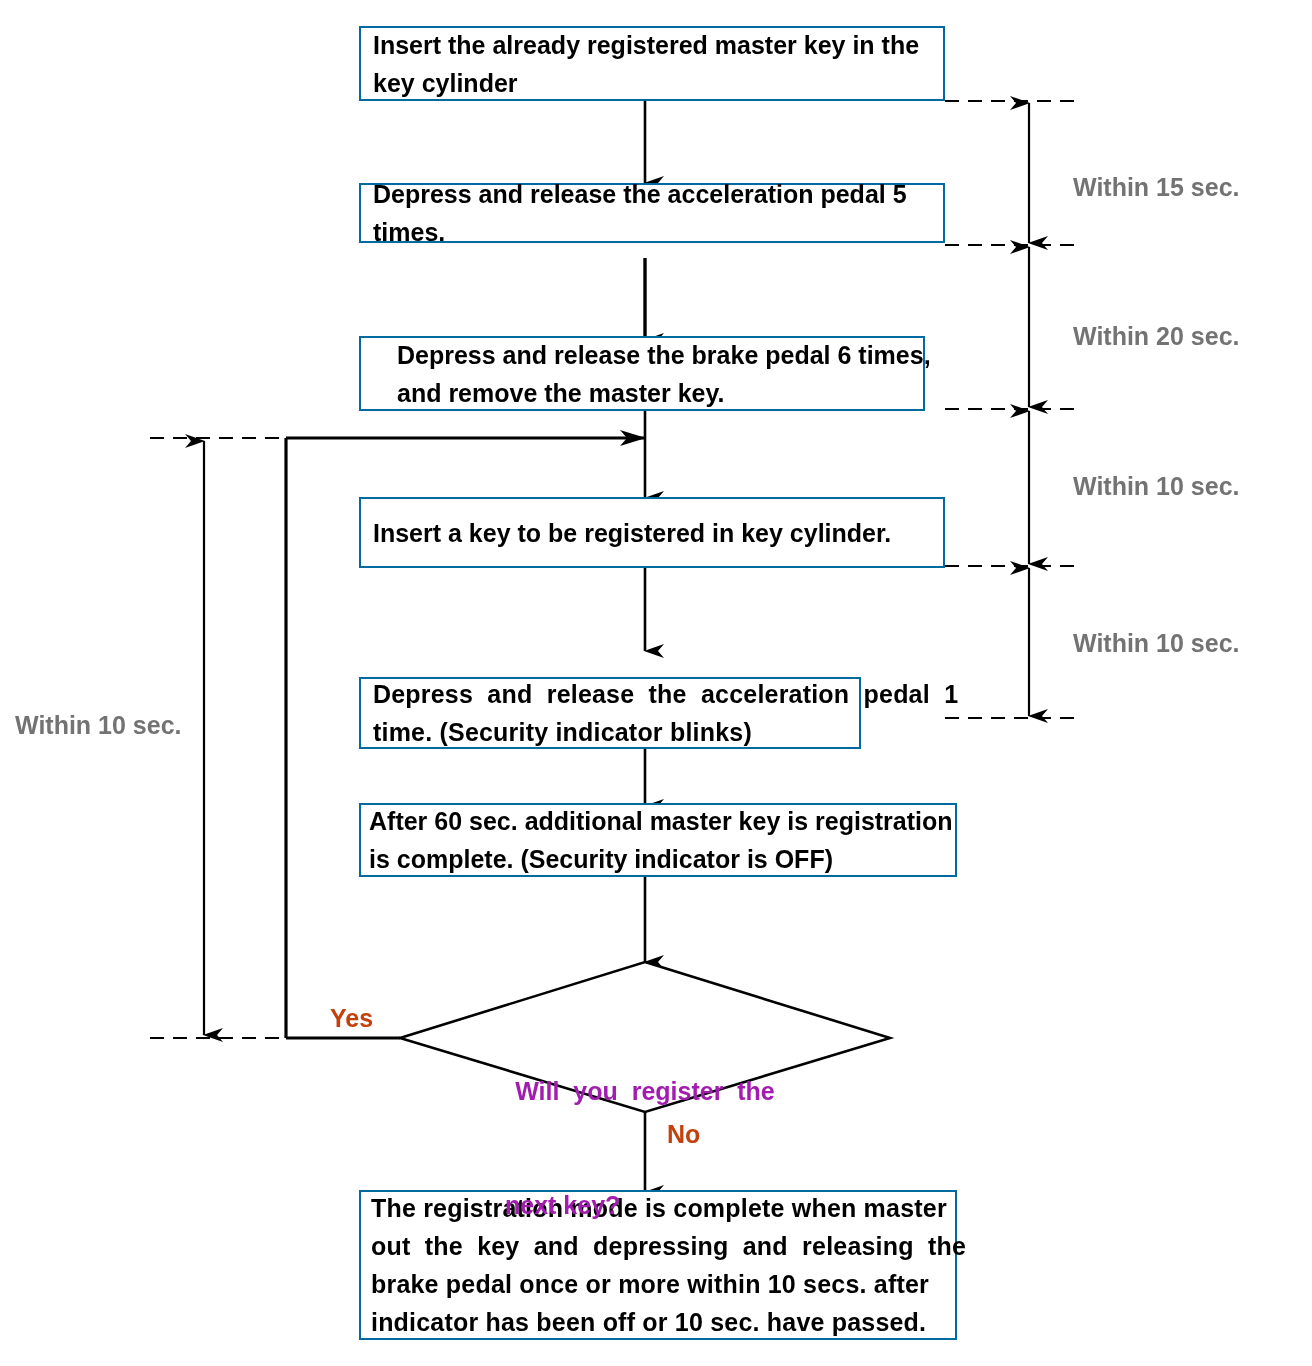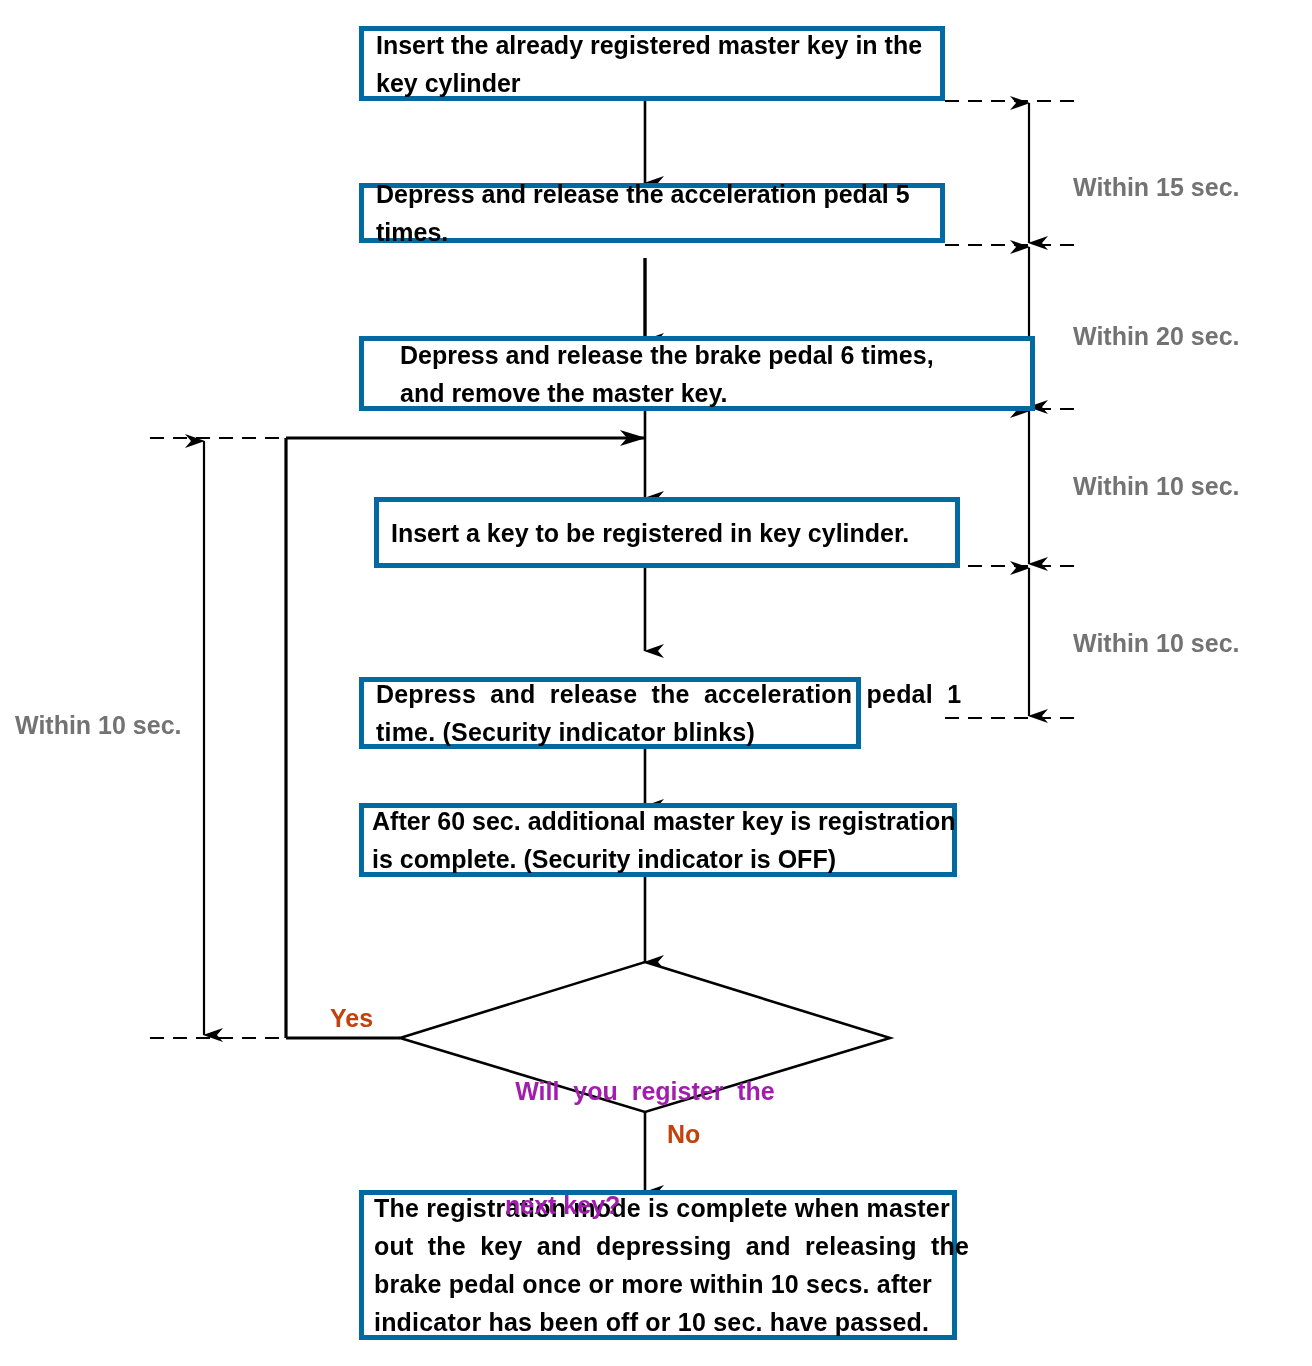--- a/index.html
+++ b/index.html
@@ -19,21 +19,21 @@
     position: absolute;
     left: 0;
     top: 0;
     width: 1312px;
     height: 1366px;
     pointer-events: none;
   }
   .node {
     position: absolute;
     box-sizing: border-box;
-    border: 5px solid #0369a1;
+    border: 2px solid #0369a1;
     background: #fff;
     display: flex;
     flex-direction: column;
     justify-content: center;
     padding: 4px 12px;
   }
   .node .line {
     font-size: 25px;
     font-weight: bold;
     color: #000;
@@ -135,26 +135,26 @@
   <div class="node" style="left:359px; top:26px; width:586px; height:75px;">
     <div class="line">Insert the already registered master key in the</div>
     <div class="line">key cylinder</div>
   </div>
 
   <div class="node" style="left:359px; top:183px; width:586px; height:60px;">
     <div class="line">Depress and release the acceleration pedal 5</div>
     <div class="line">times.</div>
   </div>
 
-  <div class="node" style="left:359px; top:336px; width:676px; height:75px;padding-left:36px;">
+  <div class="node" style="left:359px; top:336px; width:566px; height:75px;padding-left:36px;">
     <div class="line">Depress and release the brake pedal 6 times,</div>
     <div class="line">and remove the master key.</div>
   </div>
 
-  <div class="node" style="left:374px; top:497px; width:586px; height:71px;">
+  <div class="node" style="left:359px; top:497px; width:586px; height:71px;">
     <div class="line">Insert a key to be registered in key cylinder.</div>
   </div>
 
   <div class="node justify" style="left:359px; top:657px; width:502px; height:72px;margin-top:20px;">
     <div class="line">Depress  and  release  the  acceleration  pedal  1</div>
     <div class="line">time. (Security indicator blinks)</div>
   </div>
 
   <div class="node" style="left:359px; top:803px; width:598px; height:74px; padding-left:8px; padding-right:8px;">
     <div class="line">After 60 sec. additional master key is registration</div>

